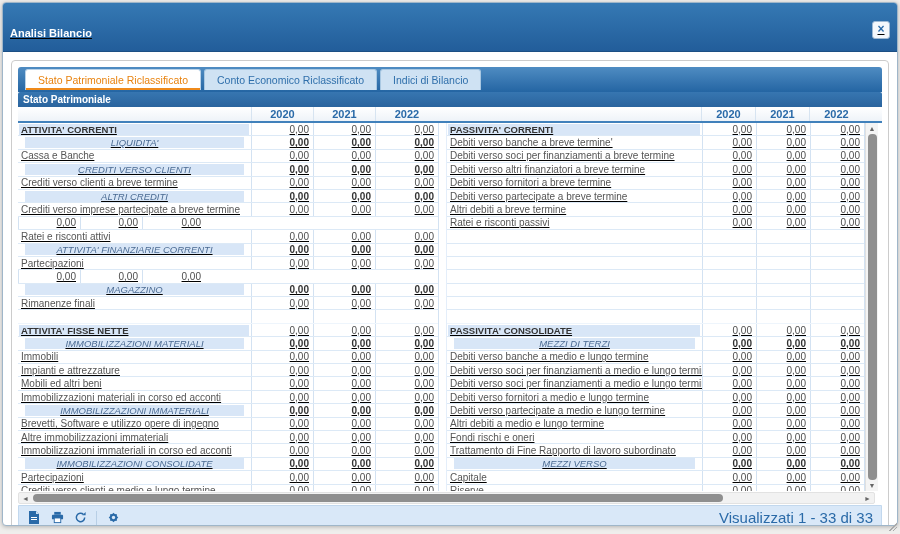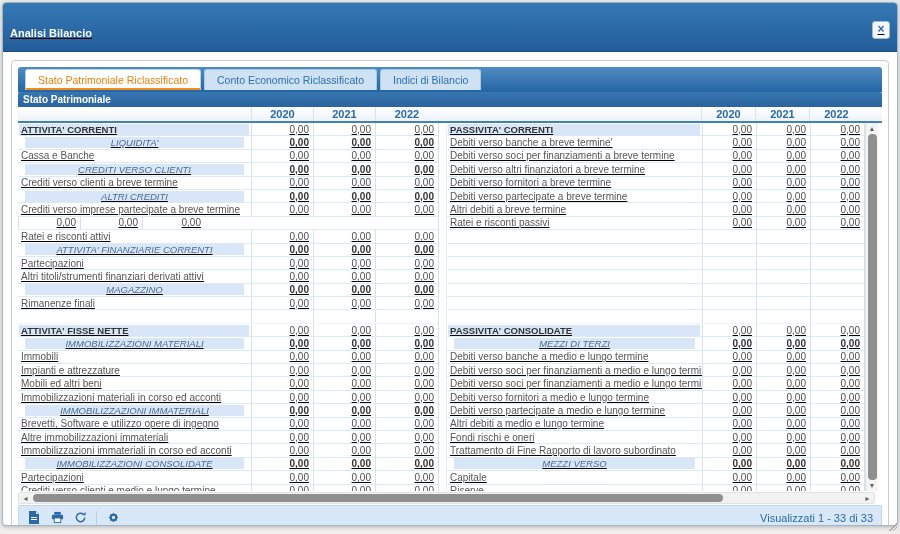--- a/index.html
+++ b/index.html
@@ -95,21 +95,21 @@
   .hscroll .thumb{height:8px;width:690px;background:#8f8f8f;border-radius:4px;margin-left:4px;cursor:pointer;}
   
   .gfooter{
     height:25px;margin-top:1px;background:#d9e8f8;border:1px solid #c2d8ee;border-radius:0 0 3px 3px;
     display:flex;align-items:center;justify-content:space-between;padding:0 8px;box-sizing:border-box;
   }
   .ficons{display:flex;align-items:center;gap:9px;}
   .icon-btn{width:14px;height:14px;display:flex;align-items:center;justify-content:center;cursor:pointer;}
   .icon-btn svg{display:block;}
   .fsep{width:1px;height:14px;background:#b8cfe6;}
-  .fstatus{font-size:11px;color:#2a6aa8;text-align:right;}
+  .fstatus{font-size:15px;color:#2a6aa8;text-align:right;}
   
   .grip{position:absolute;right:3px;bottom:3px;width:9px;height:9px;
     background:
       linear-gradient(135deg,transparent 0 55%,#aaa 55% 62%,transparent 62% 75%,#aaa 75% 82%,transparent 82%);
     cursor:nwse-resize;}
 </style>
 </head>
 <body>
 
 <div class="dialog">
@@ -224,23 +224,20 @@
             </div>
             <div class="row item">
               <div class="lbl">
                 <div class="lbl-in">Partecipazioni</div>
               </div>
               <div class="val">0,00</div>
               <div class="val">0,00</div>
               <div class="val last">0,00</div>
             </div>
             <div class="row item">
-              <div class="lbl">
-                <div class="lbl-in">Altri titoli/strumenti finanziari derivati attivi</div>
-              </div>
               <div class="val">0,00</div>
               <div class="val">0,00</div>
               <div class="val last">0,00</div>
             </div>
             <div class="row subheader">
               <div class="lbl">
                 <div class="lbl-in">MAGAZZINO</div>
               </div>
               <div class="val">0,00</div>
               <div class="val">0,00</div>

